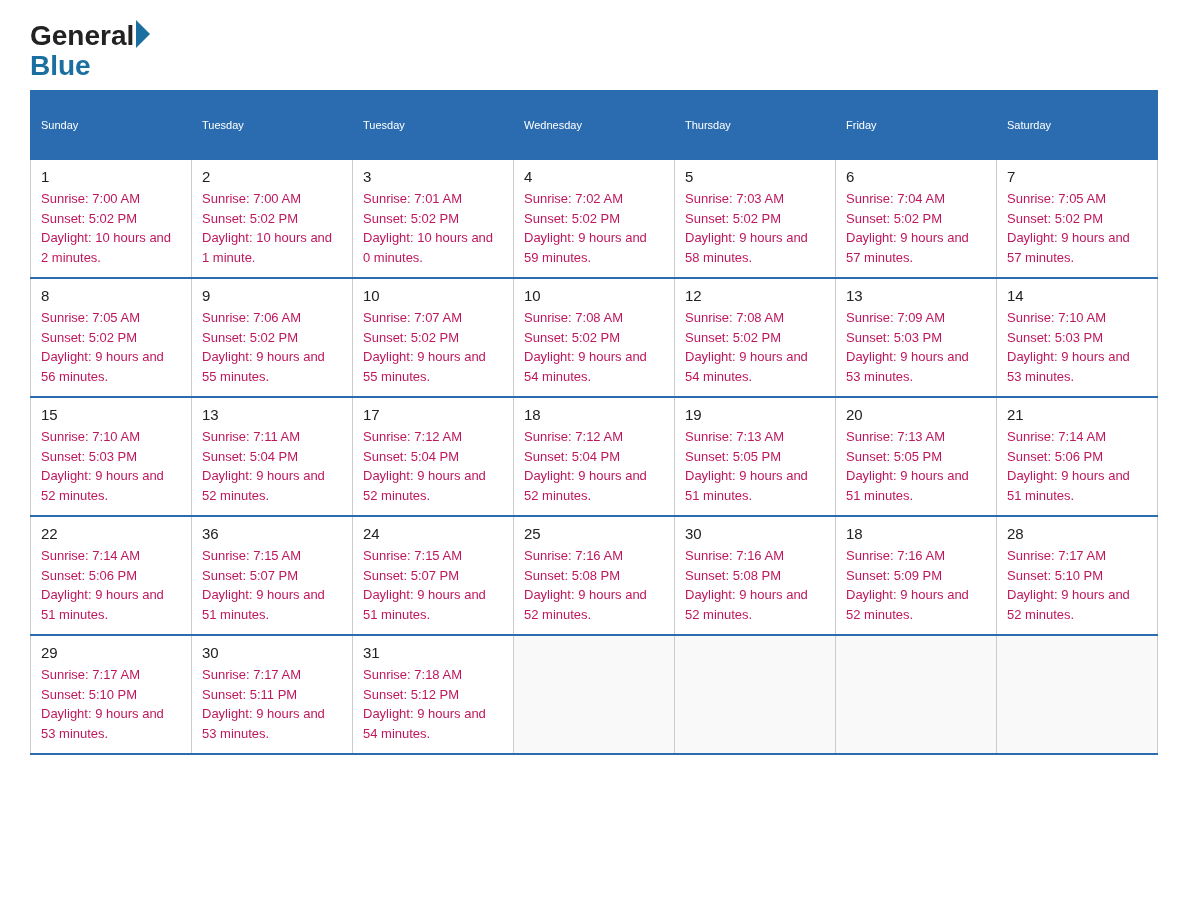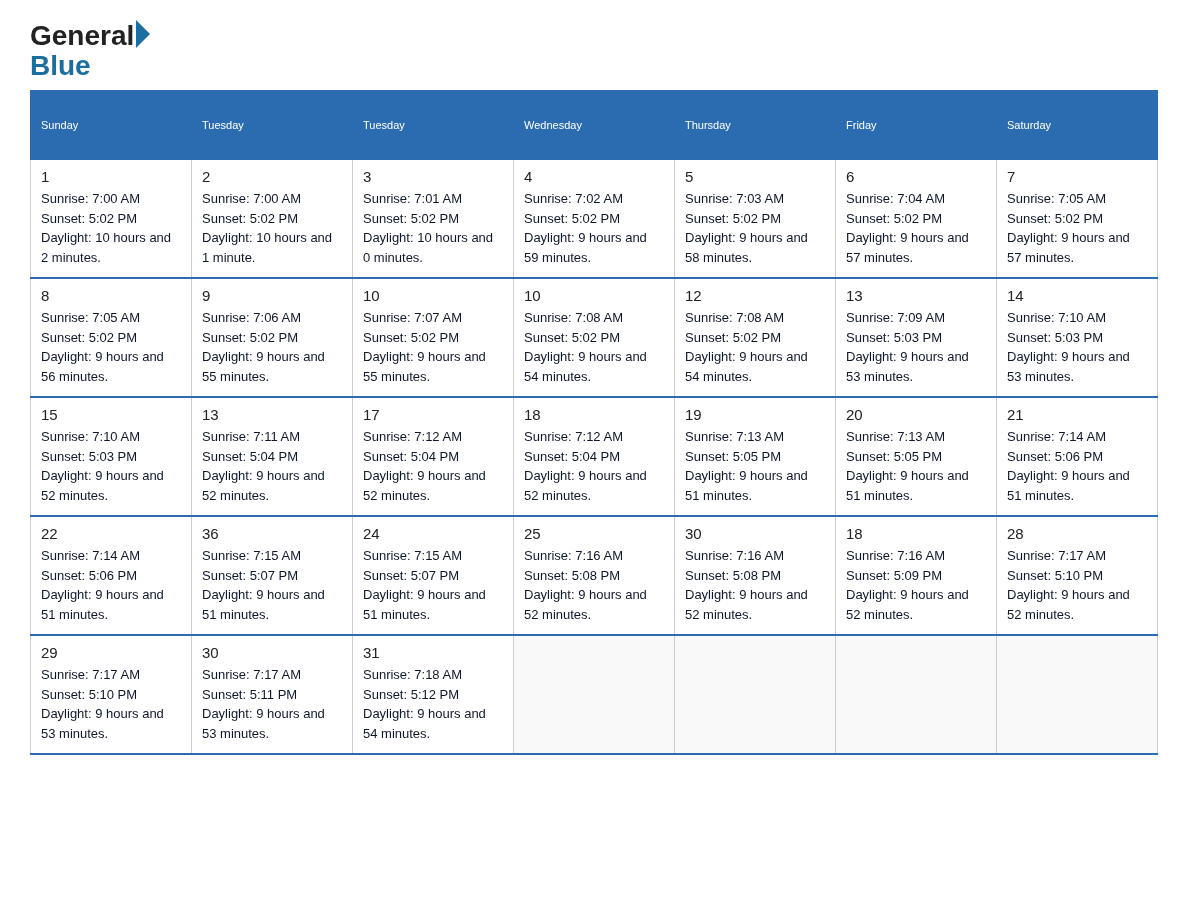--- a/index.html
+++ b/index.html
@@ -88,21 +88,21 @@
     }
     .day-num {
       font-size: 15px;
       font-weight: normal;
       margin-bottom: 4px;
       display: block;
     }
     .day-info {
       font-size: 13px;
       line-height: 1.5;
-      color: #0f172a;
+      color: #be185d;
     }
   </style>
 </head>
 <body>
 
 <div class="header">
   <div class="logo">
     <div class="logo-text">
       <span class="logo-general">General</span>
       <span class="logo-arrow"></span>

